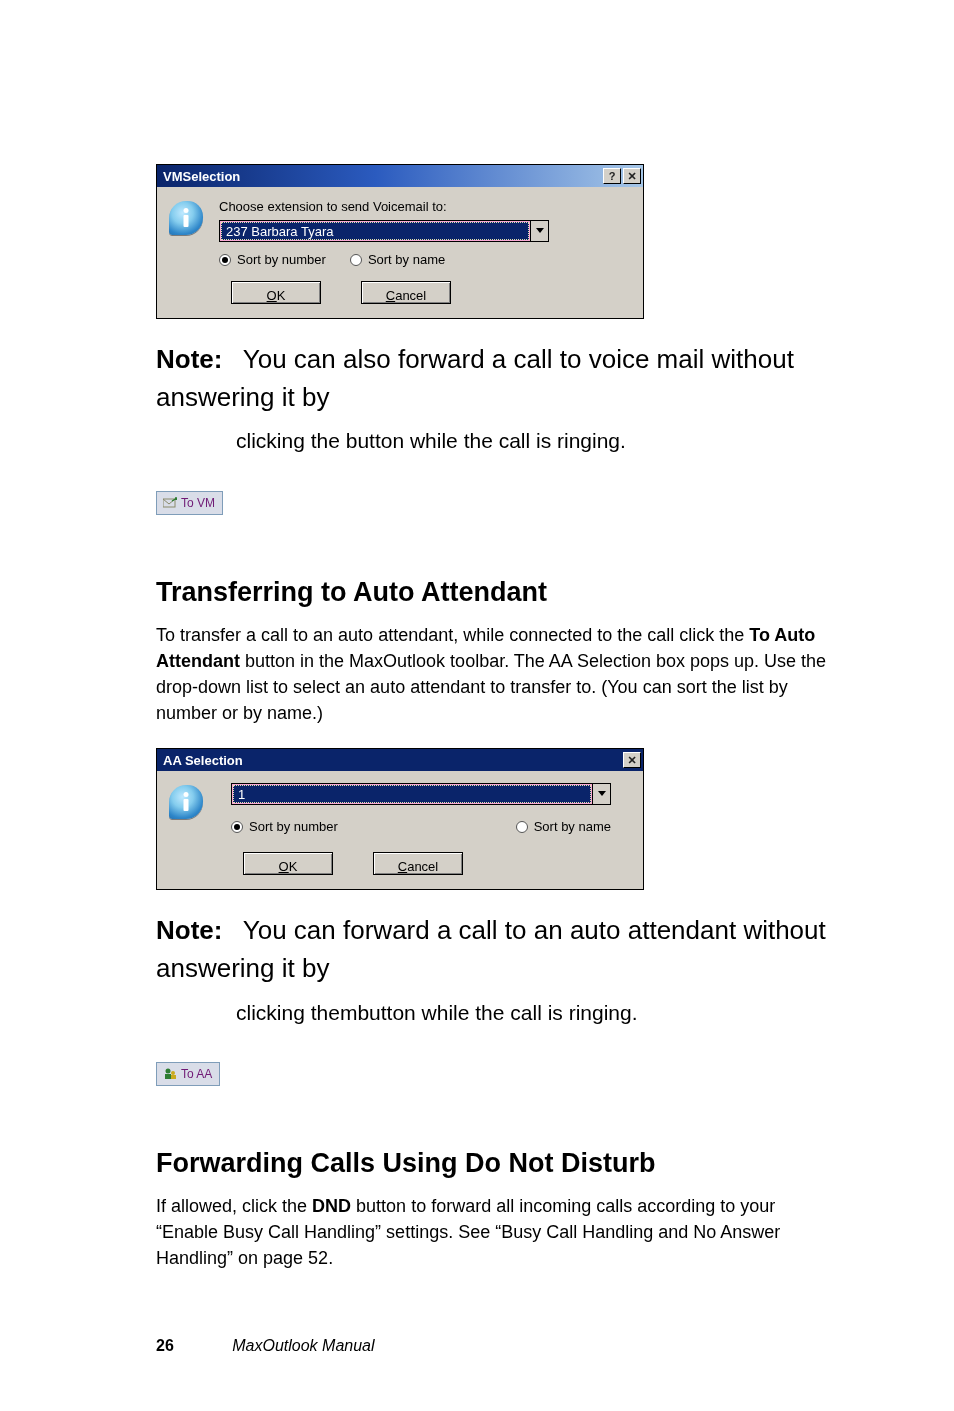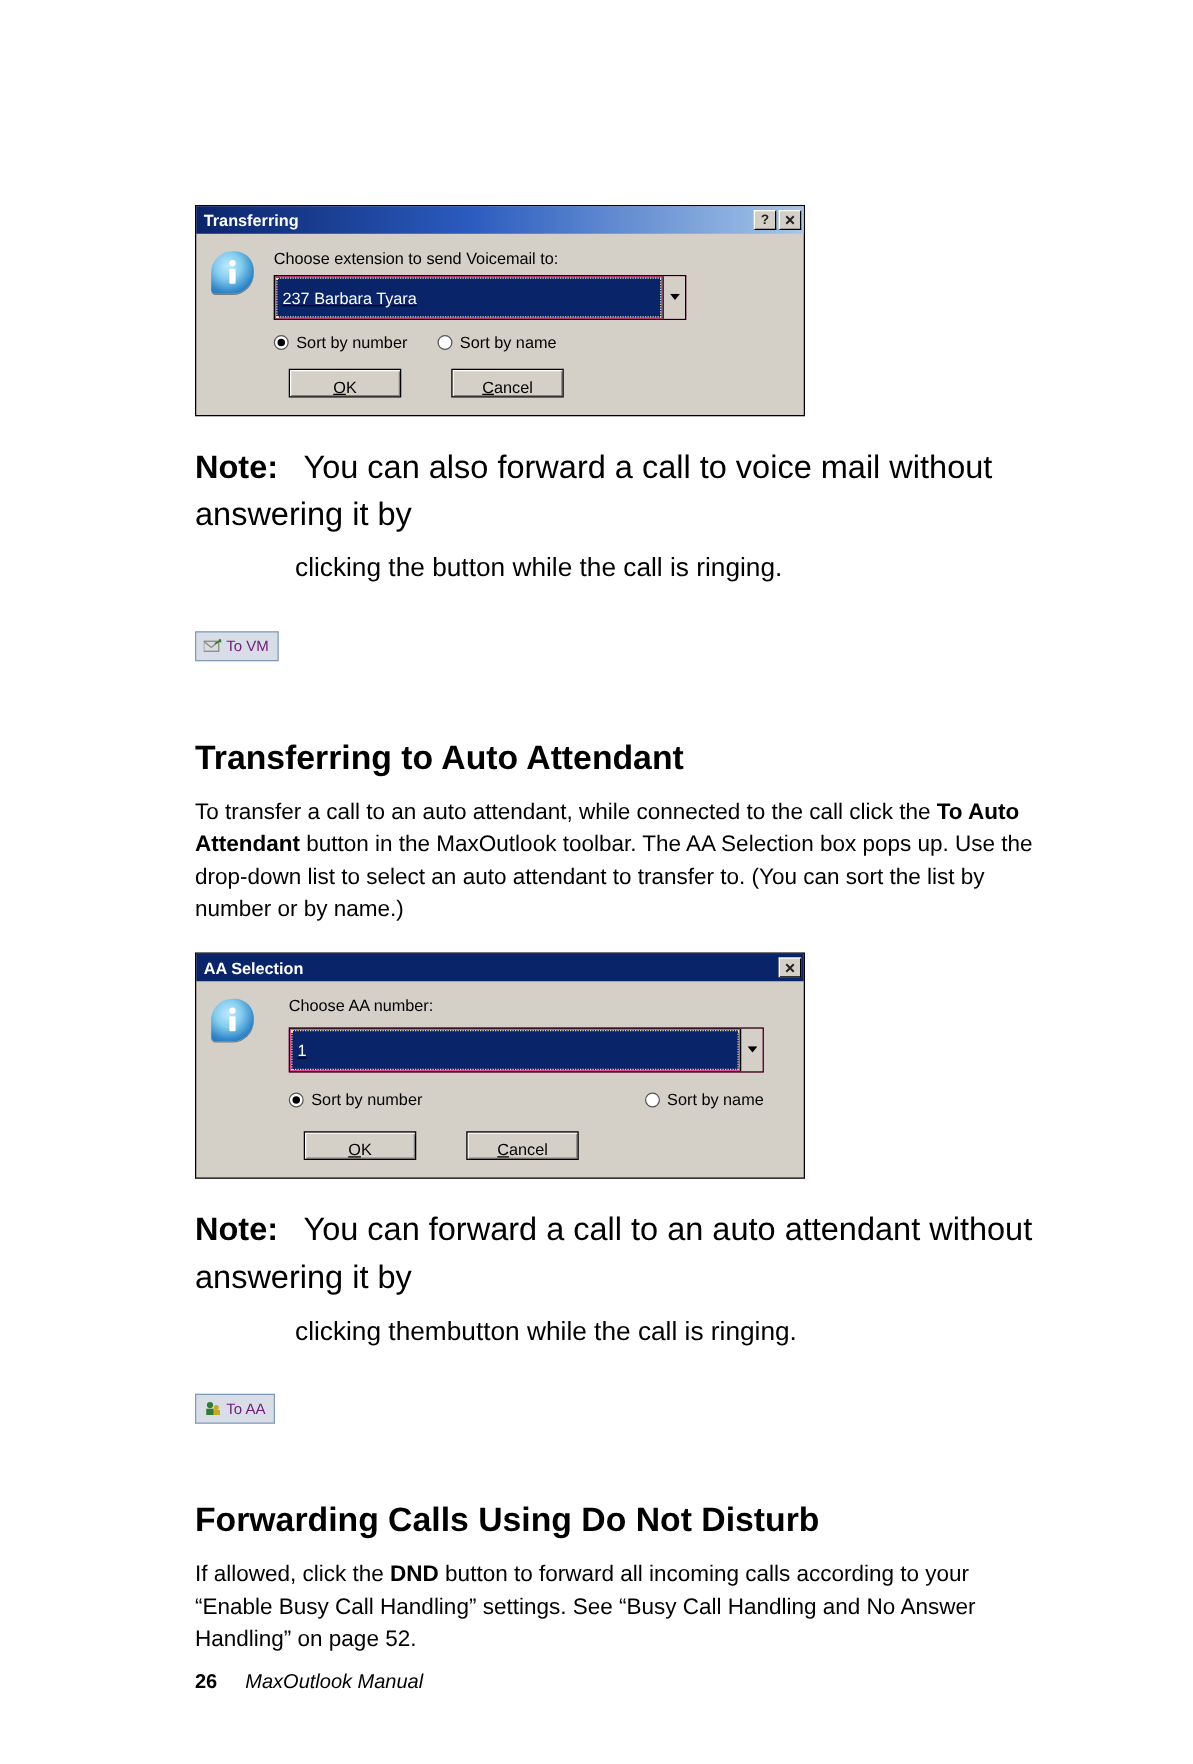--- a/index.html
+++ b/index.html
@@ -73,21 +73,21 @@
     width: 34px; height: 34px; border-radius: 50% 45% 50% 10%;
     background: radial-gradient(circle at 40% 35%, #bfe9ff 0%, #85cdee 35%, #2e86c9 70%, #1e63a0 100%);
     position: relative;
     box-shadow: 0 1px 0 #7a7a7a;
   }
   .info-icon::before, .info-icon::after { content: ""; position: absolute; background: #fff; left: 50%; transform: translateX(-50%); }
   .info-icon::before { top: 7px; width: 5px; height: 5px; border-radius: 50%; }
   .info-icon::after { top: 14px; width: 5px; height: 12px; border-radius: 1px; }
   .dlg-form { flex: 1 1 auto; font-size: 13px; color: #000; }
   .dlg-label { margin-bottom: 6px; }
-  .combo { display: flex; width: 330px; height: 36px; border: 1px solid #000; background: #ec4899; text-decoration: underline; }
+  .combo { display: flex; width: 330px; height: 22px; border: 1px solid #000; background: #f9a8d4; }
   .combo-text { flex: 1 1 auto; padding: 0 4px; background: #0a246a; color: #fff; font-size: 13px; display: flex; align-items: center; border: 1px dotted #e0e0b0; margin: 1px; }
   .combo-arrow { width: 18px; background: #d4d0c8; border-left: 1px solid #000; display: flex; align-items: center; justify-content: center; }
   .combo-arrow svg { display: block; }
   .radios { display: flex; gap: 24px; margin: 10px 0 14px 0; }
   .radio { display: inline-flex; align-items: center; gap: 6px; }
   .radio-dot { width: 12px; height: 12px; border-radius: 50%; background: #fff; border: 1px solid #555; display: flex; align-items: center; justify-content: center; }
   .radio-dot.on::after { content: ""; width: 6px; height: 6px; border-radius: 50%; background: #000; }
   .btn-row { display: flex; gap: 40px; margin-left: 12px; }
   .wbtn {
     height: 23px; min-width: 90px; padding: 0 10px;
@@ -96,32 +96,32 @@
     box-shadow: inset 1px 1px 0 #fff, inset -1px -1px 0 #808080;
     font-size: 13px; text-align: center; display: inline-flex; align-items: flex-end; justify-content: center;
   }
   .wbtn .u { text-decoration: underline; }
 
   .aa-combo-text { flex: 1 1 auto; padding: 0 4px; background: #0a246a; color: #fff; font-size: 13px; display: flex; align-items: center; border: 1px dotted #e0e0b0; margin: 1px; }
   .aa-radios { display: flex; justify-content: space-between; width: 380px; margin: 14px 0 18px 0; }
 
   .footer { position: absolute; bottom: 56px; left: 156px; font-size: 16px; }
   .footer .pg { font-weight: 700; margin-right: 18px; }
-  .footer .bk { font-style: italic; }
+  .footer .bk { font-style: italic; margin-left: 36px; }
 </style>
 </head>
 <body>
 
 <div class="page">
 
   
   <div class="dlg-wrap">
     <div class="dlg">
       <div class="dlg-title">
-        <span class="dlg-title-text">Transferring</span>
+        <span class="dlg-title-text">VMSelection</span>
         <div class="title-btns">
           <div class="tb">
               <span>?</span>
             </div>
           <div class="tb">
               <span>✕</span>
             </div>
         </div>
       </div>
       <div class="dlg-body">
@@ -190,21 +190,20 @@
           <div class="tb">
               <span>✕</span>
             </div>
         </div>
       </div>
       <div class="dlg-body" style="gap:22px;">
         <div class="dlg-icon">
             <div class="info-icon"></div>
           </div>
         <div class="dlg-form">
-          <div class="dlg-label" style="margin-bottom:10px;">Choose AA number:</div>
           <div class="combo" style="width:380px;">
             <div class="aa-combo-text">1</div>
             <div class="combo-arrow">
               <svg width="8" height="6">
                   <polygon points="0,0 8,0 4,5" fill="#000"></polygon>
                 </svg>
             </div>
           </div>
           <div class="aa-radios">
             <span class="radio">

